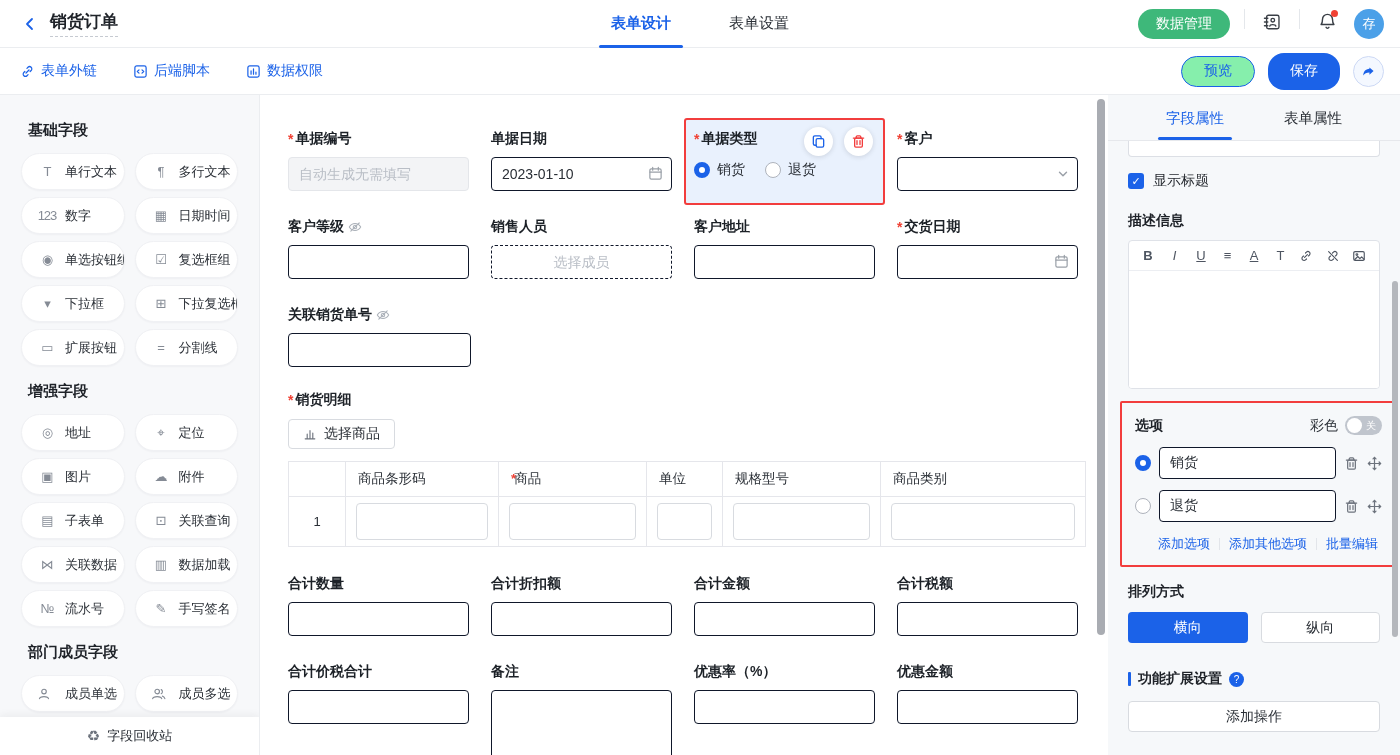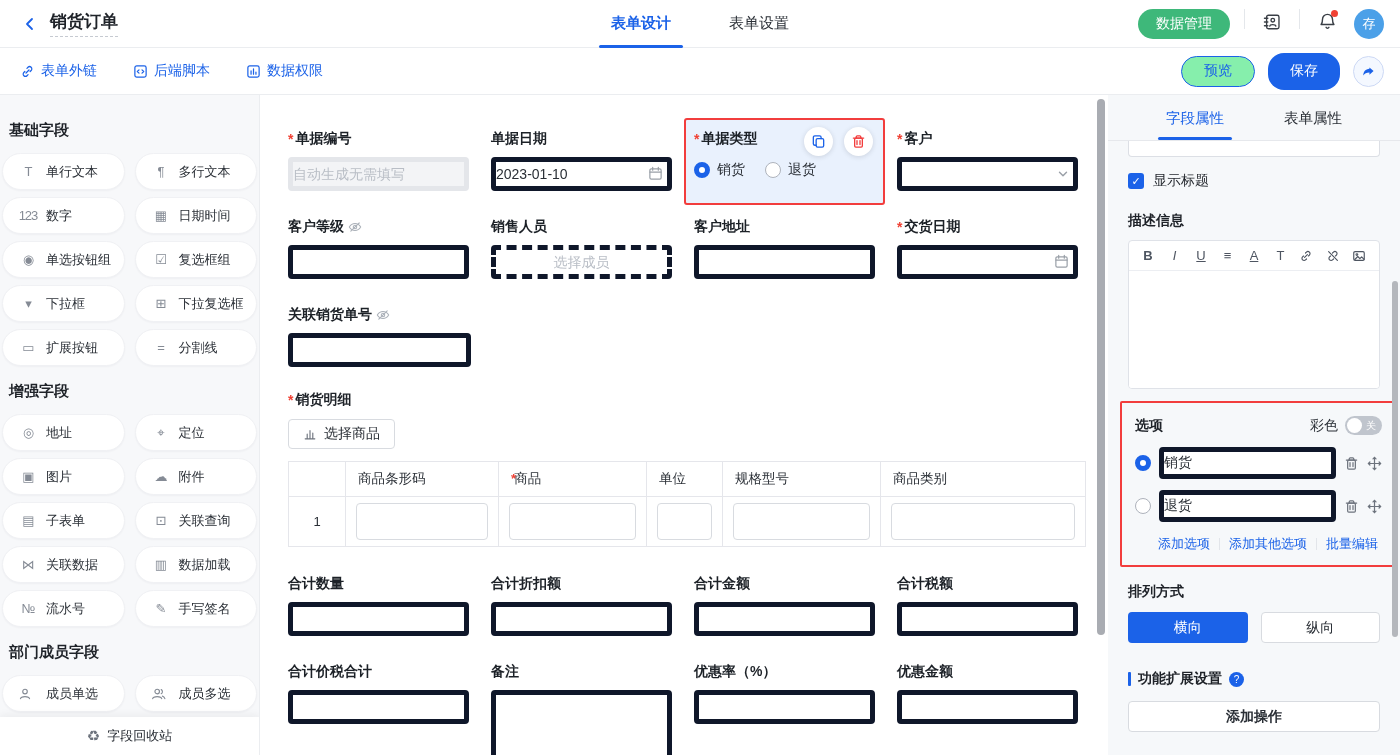--- a/index.html
+++ b/index.html
@@ -27,37 +27,37 @@
   .sub-link { display:flex; align-items:center; gap:6px; color:#1b62e8; font-size:14px; cursor:pointer; }
   .sub-right { margin-left:auto; display:flex; align-items:center; gap:13px; }
   .btn-outline { height:31px; padding:0 22px; border-radius:16px; border:1px solid #1b62e8; color:#1b62e8; background:#86efac; font-size:14px; cursor:pointer; }
   .btn-primary { height:37px; padding:0 22px; border-radius:16px; border:none; color:#fff; background:#1b62e8; font-size:14px; cursor:pointer; }
   .btn-share { width:31px; height:31px; border-radius:50%; border:1px solid #cdd9f5; background:#f4f8ff; display:flex; align-items:center; justify-content:center; cursor:pointer; }
 
   
   .main { flex:1; display:flex; min-height:0; }
 
   
-  .sidebar { width:260px; flex:0 0 260px; background:#f7f8fa; border-right:1px solid #ebedf0; padding:0 2px; position:relative; overflow:hidden; }
+  .sidebar { width:260px; flex:0 0 260px; background:#f7f8fa; border-right:1px solid #ebedf0; padding:0 21px; position:relative; overflow:hidden; }
   .side-sec h3 { font-size:15px; font-weight:700; margin:16px 0 13px 7px; }
   .side-sec:first-child h3 { margin-top:26px; }
   .side-grid { display:grid; grid-template-columns:1fr 1fr; column-gap:10px; row-gap:7px; }
   .side-pill { height:37px; background:#fff; border:1px solid #f0f1f4; border-radius:19px; display:flex; align-items:center; padding-left:15px; gap:8px; font-size:13px; color:#2a2f36; cursor:grab; box-shadow:0 1px 2px rgba(31,35,41,.04); white-space:nowrap; overflow:hidden; }
   .side-pill .g { color:#858b95; font-size:13px; width:20px; text-align:center; flex:0 0 20px; letter-spacing:-1px; }
   .recycle-bar { position:absolute; left:0; right:0; bottom:0; height:38px; background:#fff; display:flex; align-items:center; justify-content:center; gap:7px; font-size:13px; color:#2a2f36; box-shadow:0 -2px 8px rgba(31,35,41,.06); cursor:pointer; }
   .recycle-bar .g { color:#6d737d; font-size:15px; }
 
   
   .canvas { flex:1; background:#fff; position:relative; overflow:hidden; padding:35px 30px 0 28px; }
   .f-row { display:flex; gap:22px; margin-bottom:27px; }
   .fld { width:183px; }
   .fld label { display:flex; align-items:center; gap:4px; font-size:14px; font-weight:700; margin-bottom:9px; color:#1c2127; }
   .req { color:#f04134; font-weight:700; margin-right:-2px; }
   .inputbox { position:relative; }
-  .tin { width:100%; height:34px; border:5px solid #0f172a; border-radius:4px; background:#fff; padding:0 0; font-size:14px; color:#2a2f36; }
+  .tin { width:100%; height:34px; border:1px solid #0f172a; border-radius:4px; background:#fff; padding:0 10px; font-size:14px; color:#2a2f36; }
   .tin::placeholder { color:#b9bec6; }
   .tin.disabled { background:#f3f4f6; border-color:#e4e6ea; }
   .tin.member { border-style:dashed; text-align:center; }
   .icon-right { position:absolute; right:9px; top:9px; }
 
   
   .fld.selected { background:#e9f1fd; border:2px solid #f23d3d; border-radius:3px; margin:-12px -10px -14px -10px; padding:10px 8px 14px 8px; position:relative; width:203px; }
   .fab-row { position:absolute; top:7px; right:10px; display:flex; gap:11px; }
   .fab { width:29px; height:29px; border-radius:50%; background:#fff; box-shadow:0 1px 5px rgba(31,35,41,.15); display:flex; align-items:center; justify-content:center; cursor:pointer; }
   .radio-row { display:flex; align-items:center; gap:20px; margin-top:13px; font-size:14px; color:#2a2f36; }
@@ -112,21 +112,21 @@
   .arr-title { font-size:14px; font-weight:700; margin:16px 0 11px; }
   .arr-row { display:flex; gap:13px; }
   .arr-btn { width:120px; height:31px; border-radius:4px; display:flex; align-items:center; justify-content:center; font-size:14px; cursor:pointer; }
   .arr-btn.on { background:#1b62e8; color:#fff; }
   .arr-btn.off { background:#fff; border:1px solid #d8dbe0; color:#2a2f36; }
 
   .ext-head { display:flex; align-items:center; gap:7px; margin:27px 0 13px; }
   .ext-bar { width:3px; height:14px; background:#1b62e8; border-radius:1px; }
   .ext-title { font-size:14px; font-weight:700; }
   .qmark { width:15px; height:15px; border-radius:50%; background:#1b62e8; color:#fff; font-size:10px; display:flex; align-items:center; justify-content:center; cursor:pointer; }
-  .add-op { width:100%; height:31px; background:#fff; border:1px solid #d8dbe0; border-radius:4px; font-size:14px; color:#2a2f36; cursor:pointer;font-weight:bold; }
+  .add-op { width:100%; height:31px; background:#fff; border:1px solid #d8dbe0; border-radius:4px; font-size:14px; color:#2a2f36; cursor:pointer; }
 
   .panel-scroll { position:absolute; top:186px; right:2px; width:6px; height:356px; border-radius:3px; background:#b4b7bc; }
   svg { display:block; }
 </style>
 </head>
 <body>
 
 <div class="app">
 
   <div class="topbar">

